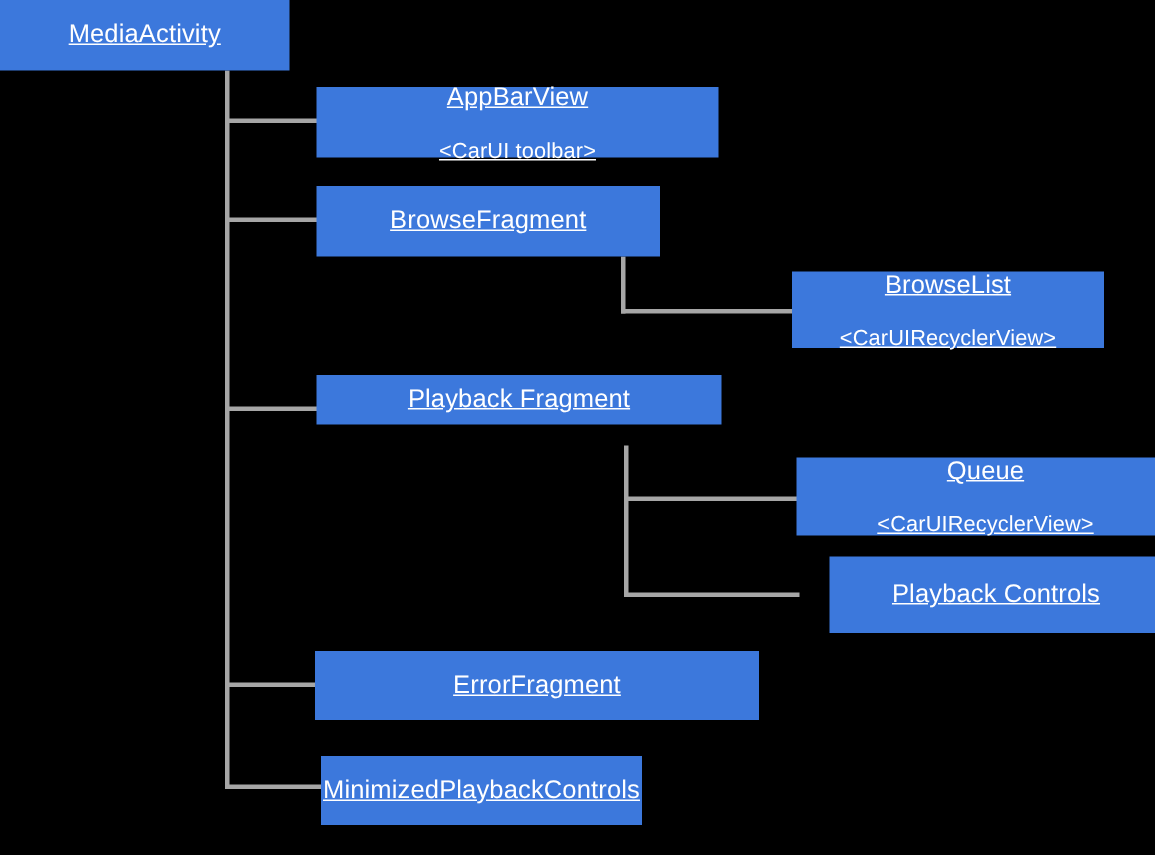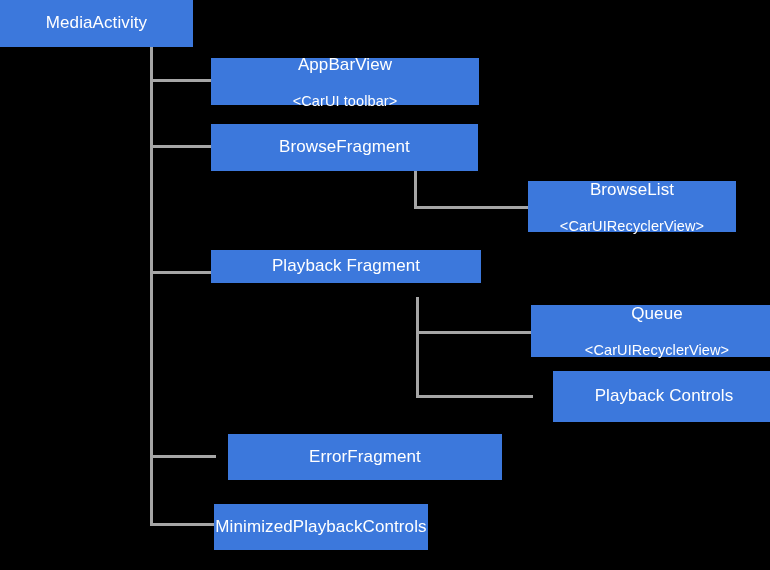--- a/index.html
+++ b/index.html
@@ -23,20 +23,21 @@
     box-sizing: border-box;
     background: #3c78dc;
     color: #ffffff;
     display: flex;
     flex-direction: column;
     align-items: center;
     justify-content: center;
     text-align: center;
     line-height: 1.18;
     z-index: 3;
+    text-decoration: underline;
   }
   .node .title {
     font-size: 17px;
     font-weight: 400;
     letter-spacing: 0.1px;
     white-space: nowrap;
   }
   .node .subtitle {
     font-size: 14.5px;
     font-weight: 400;
@@ -76,21 +77,21 @@
 
   <div class="node" style="left:0px; top:0px; width:193px; height:47px;">
     <div class="title">MediaActivity</div>
   </div>
 
   <div class="node has-sub" style="left:211px; top:58px; width:268px; height:47px;">
     <div class="title">AppBarView</div>
     <div class="subtitle">&lt;CarUI toolbar&gt;</div>
   </div>
 
-  <div class="node" style="left:211px; top:124px; width:267px; height:47px;">
+  <div class="node" style="left:211px; top:124px; width:229px; height:47px;">
     <div class="title">BrowseFragment</div>
   </div>
 
   <div class="node has-sub" style="left:528px; top:181px; width:208px; height:51px;">
     <div class="title">BrowseList</div>
     <div class="subtitle">&lt;CarUIRecyclerView&gt;</div>
   </div>
 
   <div class="node" style="left:211px; top:250px; width:270px; height:33px;">
     <div class="title">Playback Fragment</div>
@@ -98,21 +99,21 @@
 
   <div class="node has-sub" style="left:531px; top:305px; width:252px; height:52px;">
     <div class="title">Queue</div>
     <div class="subtitle">&lt;CarUIRecyclerView&gt;</div>
   </div>
 
   <div class="node" style="left:553px; top:371px; width:222px; height:51px;">
     <div class="title">Playback Controls</div>
   </div>
 
-  <div class="node" style="left:228px; top:434px; width:274px; height:46px;">
+  <div class="node" style="left:210px; top:434px; width:296px; height:46px;">
     <div class="title">ErrorFragment</div>
   </div>
 
   <div class="node" style="left:214px; top:504px; width:214px; height:46px;">
     <div class="title">MinimizedPlaybackControls</div>
   </div>
 
 </div>
 
 </body></html>

